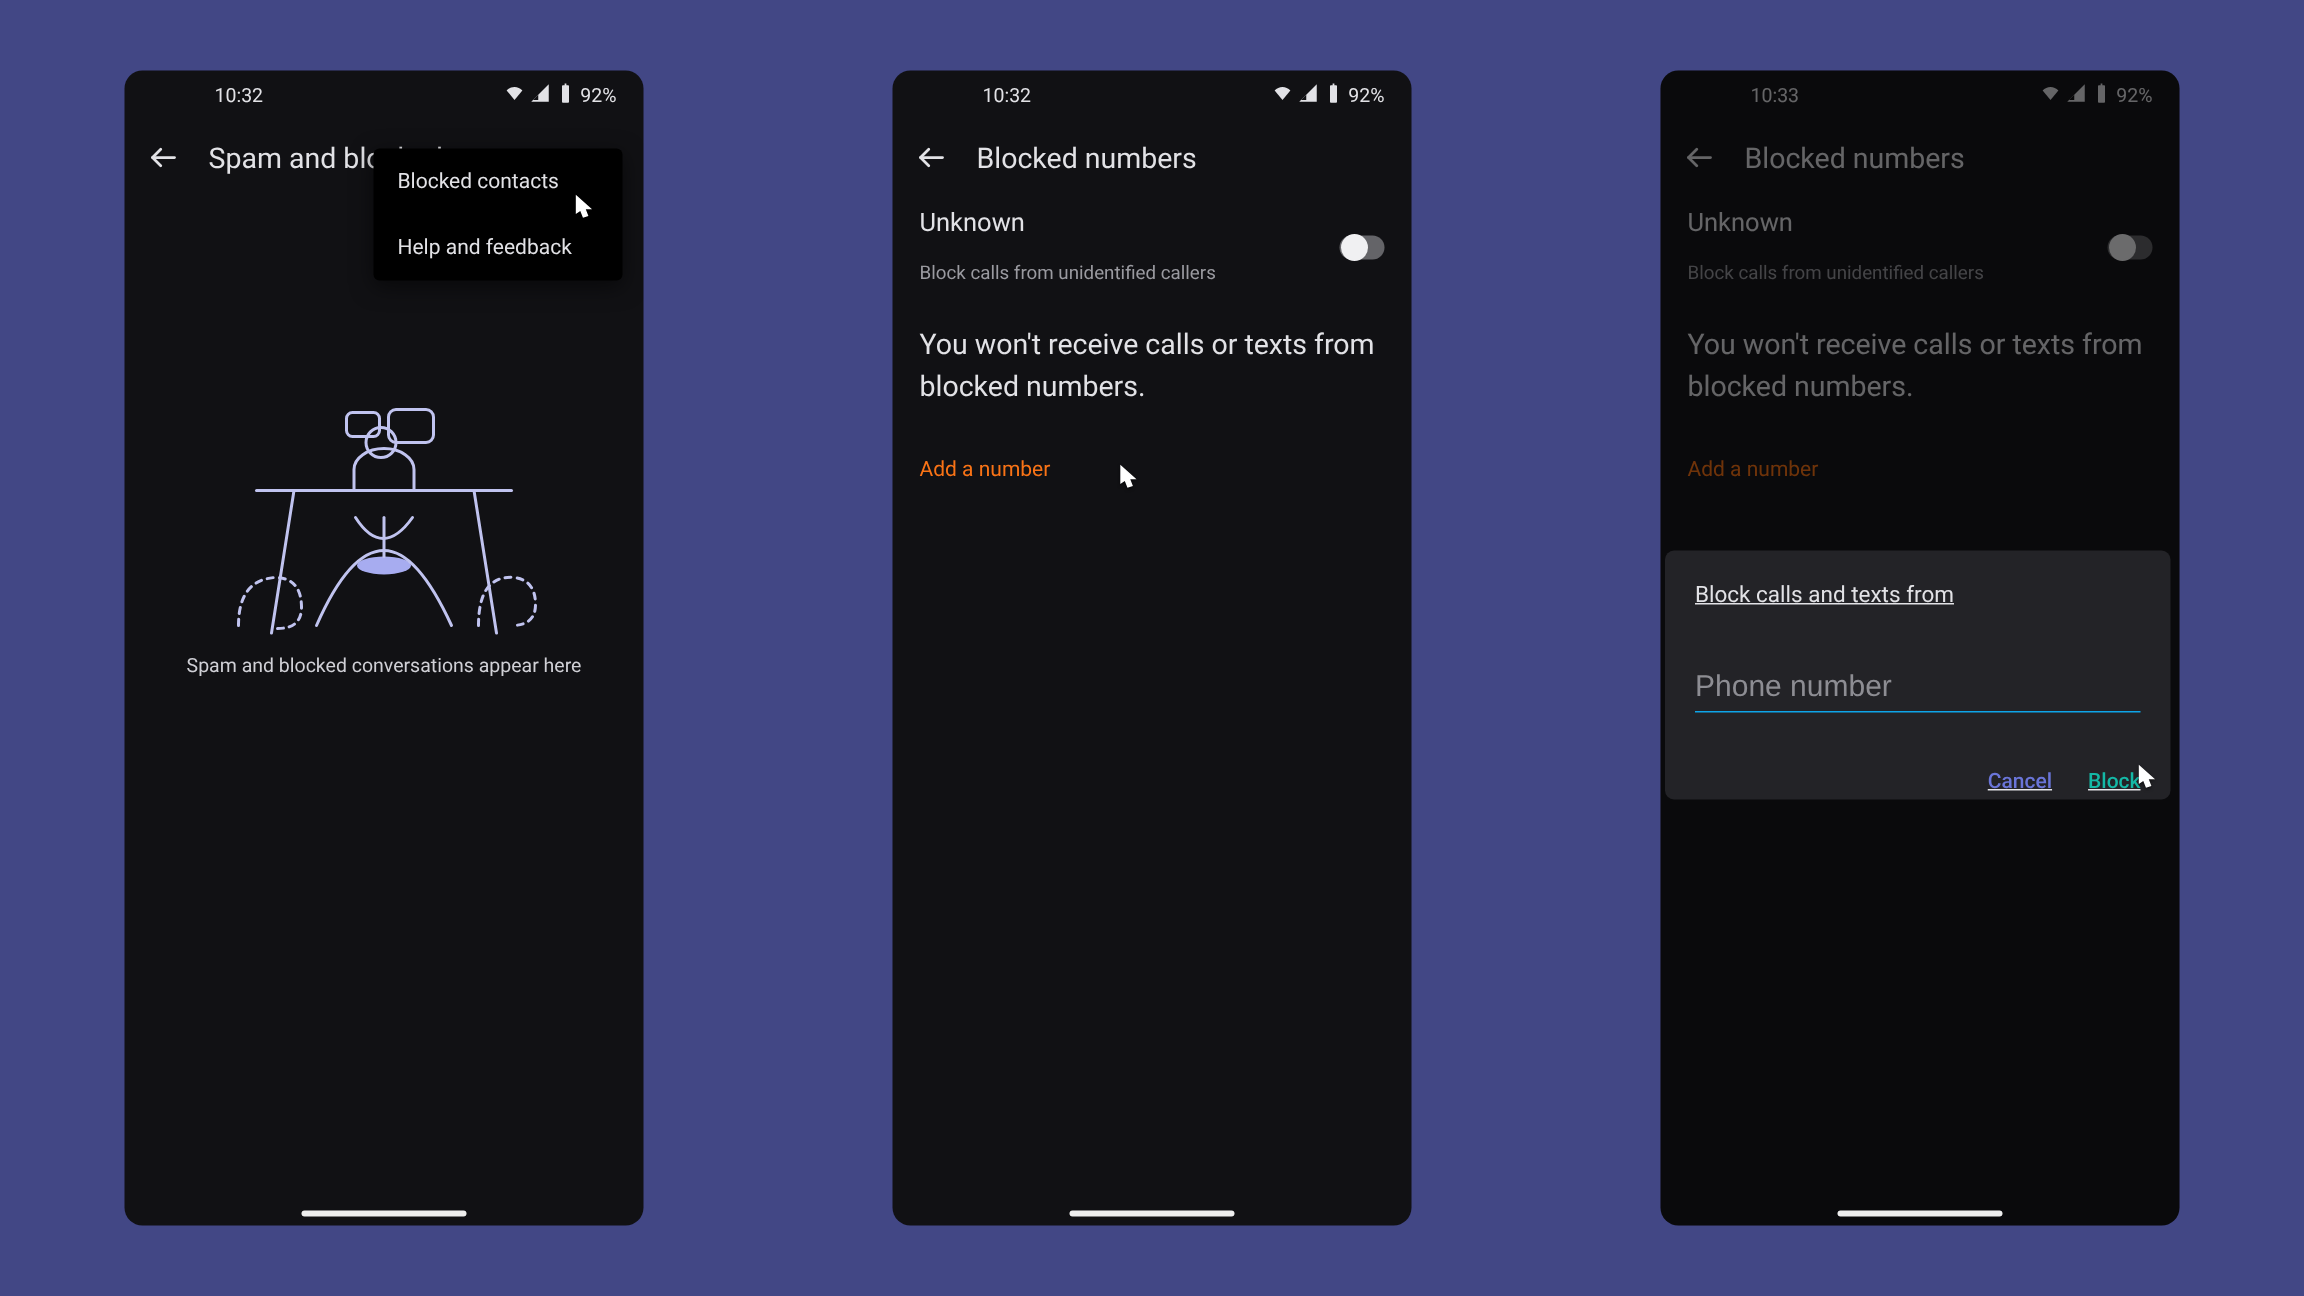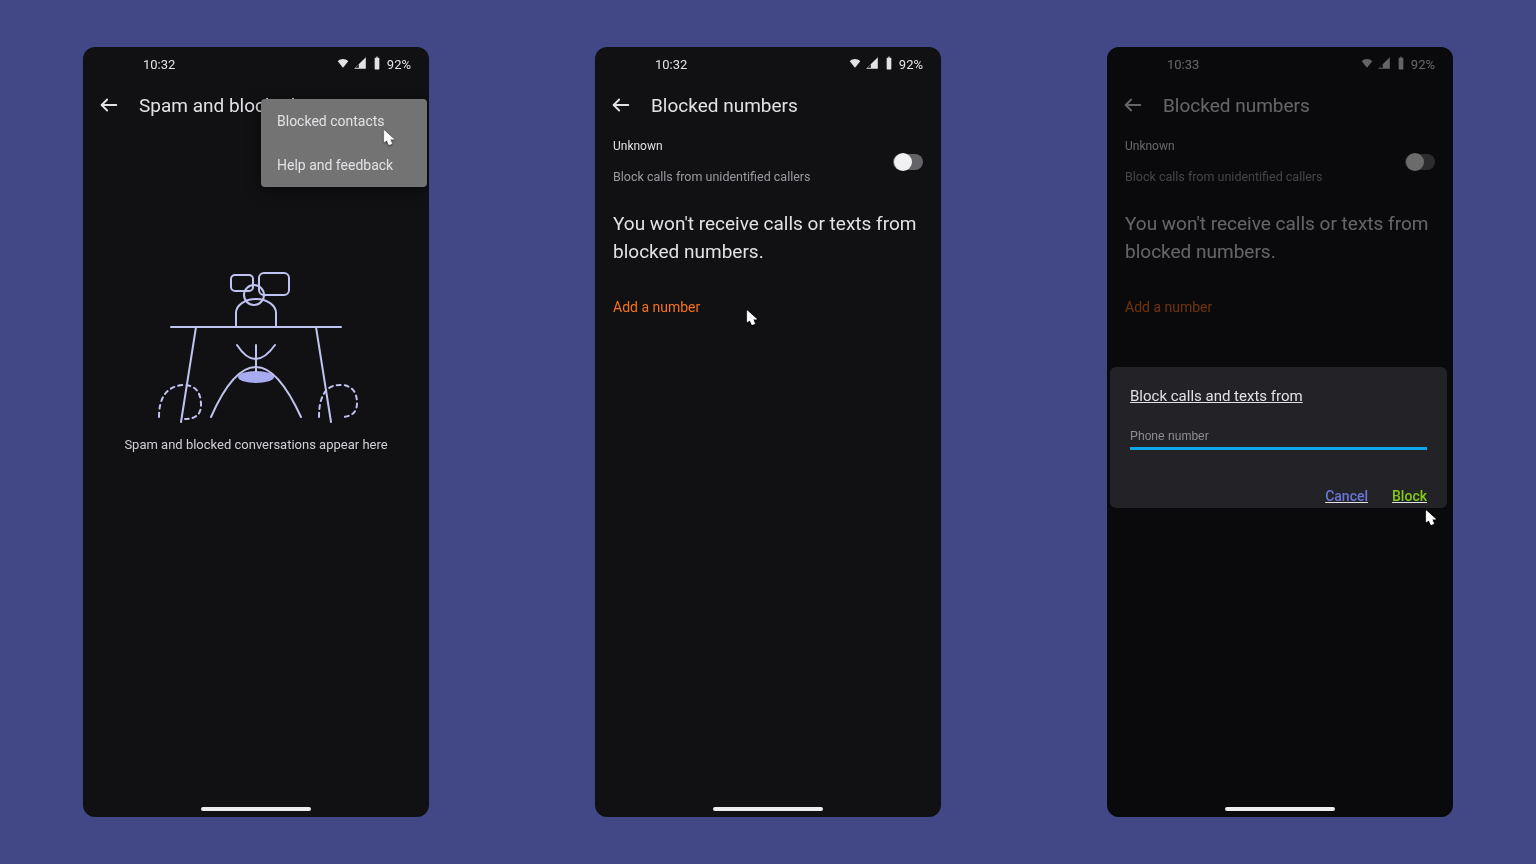--- a/index.html
+++ b/index.html
@@ -50,23 +50,23 @@
       transform: translateX(-50%);
       width: 110px;
       height: 4px;
       background: #eee;
       border-radius: 2px;
     }
     
     .popup-menu {
       position: absolute;
       top: 52px;
-      right: 2px;
+      right: 14px;
       width: 166px;
-      background: #737373;
+      background: #000000;
       border-radius: 4px;
       box-shadow: 0 4px 14px rgba(0,0,0,.5);
       overflow: hidden;
     }
     .popup-item {
       padding: 14px 16px;
       font-size: 14px;
       color: #e2e2e6;
       cursor: pointer;
     }
@@ -82,21 +82,21 @@
     }
     .empty-text { font-size: 13px; color: #d0d0d6; text-align:center; }
 
     
     .setting-row {
       padding: 12px 18px 0 18px;
       display: flex;
       justify-content: space-between;
       align-items: center;
     }
-    .setting-texts .title { font-size: 12px; color:#e2e2e6; }
+    .setting-texts .title { font-size: 17px; color:#e2e2e6; }
     .setting-texts .sub { font-size: 12.5px; color:#9a9aa0; margin-top:16px; }
     .switch {
       width: 30px; height: 16px; border-radius: 8px;
       background: #646468;
       position: relative;
     }
     .switch::after {
       content:""; position:absolute; left:1px; top:-1px;
       width: 18px; height:18px; border-radius:50%;
       background:#f0f0f2;
@@ -125,38 +125,38 @@
       position: absolute;
       left: 3px; right: 6px;
       top: 320px;
       background: #232327;
       border-radius: 6px;
       padding: 20px 20px 4px 20px;
       text-decoration: underline;
     }
     .dialog-title { font-size: 15px; color:#e2e2e6; }
     .dialog-input {
-      margin-top: 20px;
+      margin-top: 38px;
       width: 100%;
       background: transparent;
       border: none;
-      border-bottom: 3px solid #0ea5e9;
+      border-bottom: 1px solid #0ea5e9;
       color: #e2e2e6;
-      font-size: 12px;
+      font-size: 20px;
       padding: 4px 0;
       outline: none;
     }
     .dialog-input::placeholder { color:#8d8d93; }
     .dialog-actions {
       margin-top: 38px;
       display:flex; justify-content:flex-end; gap: 24px;
       font-size: 14px; font-weight:500;
     }
     .btn-cancel { color:#6a75d8; cursor:pointer; }
-    .btn-primary-disabled { color:#84cc16; }
+    .btn-primary-disabled { color:#14b8a6; }
     
     .cursor {
       position:absolute;
       width: 22px; height: 22px;
       pointer-events:none;
     }
     .cursor svg { width:22px; height:22px; fill:#fff; stroke:#fff; filter: drop-shadow(0 1px 1px rgba(0,0,0,.6)); }
   </style>
 </head>
 <body>

